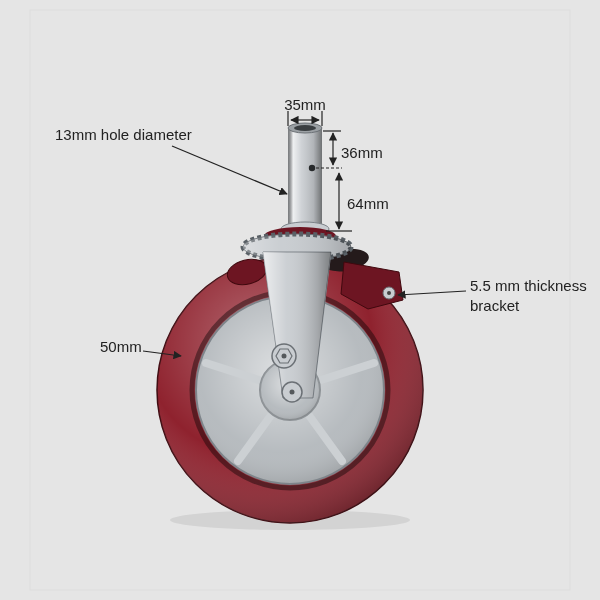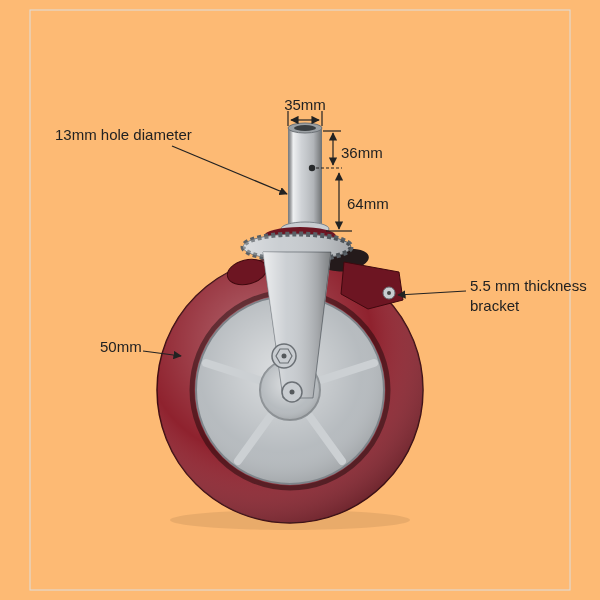--- a/index.html
+++ b/index.html
@@ -1,16 +1,16 @@
 <!DOCTYPE html>
 <html><head>
 <meta charset="utf-8">
 <style>
   html,body{margin:0;padding:0;background:#ffffff;}
-  .canvas{width:600px;height:600px;position:relative;background:#fdba74;overflow:hidden;}
+  .canvas{width:600px;height:600px;position:relative;background:#e5e5e5;overflow:hidden;}
   svg{display:block;}
   svg text{font-family:"Liberation Sans",sans-serif;font-size:15px;}
 </style>
 </head>
 <body>
 
 <div class="canvas">
 <svg width="600" height="600" viewBox="0 0 600 600" xmlns="http://www.w3.org/2000/svg">
   <defs>
     <marker id="arr" viewBox="0 0 10 10" refX="9" refY="5" markerWidth="7" markerHeight="7" orient="auto">

